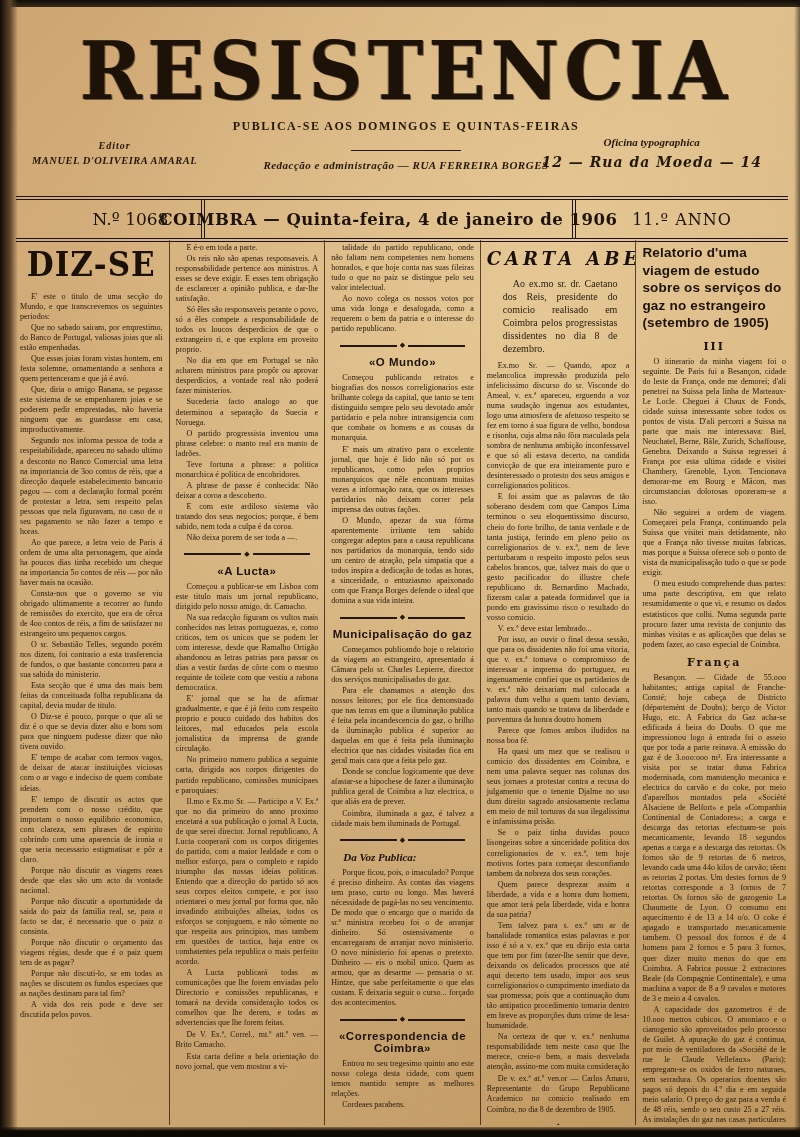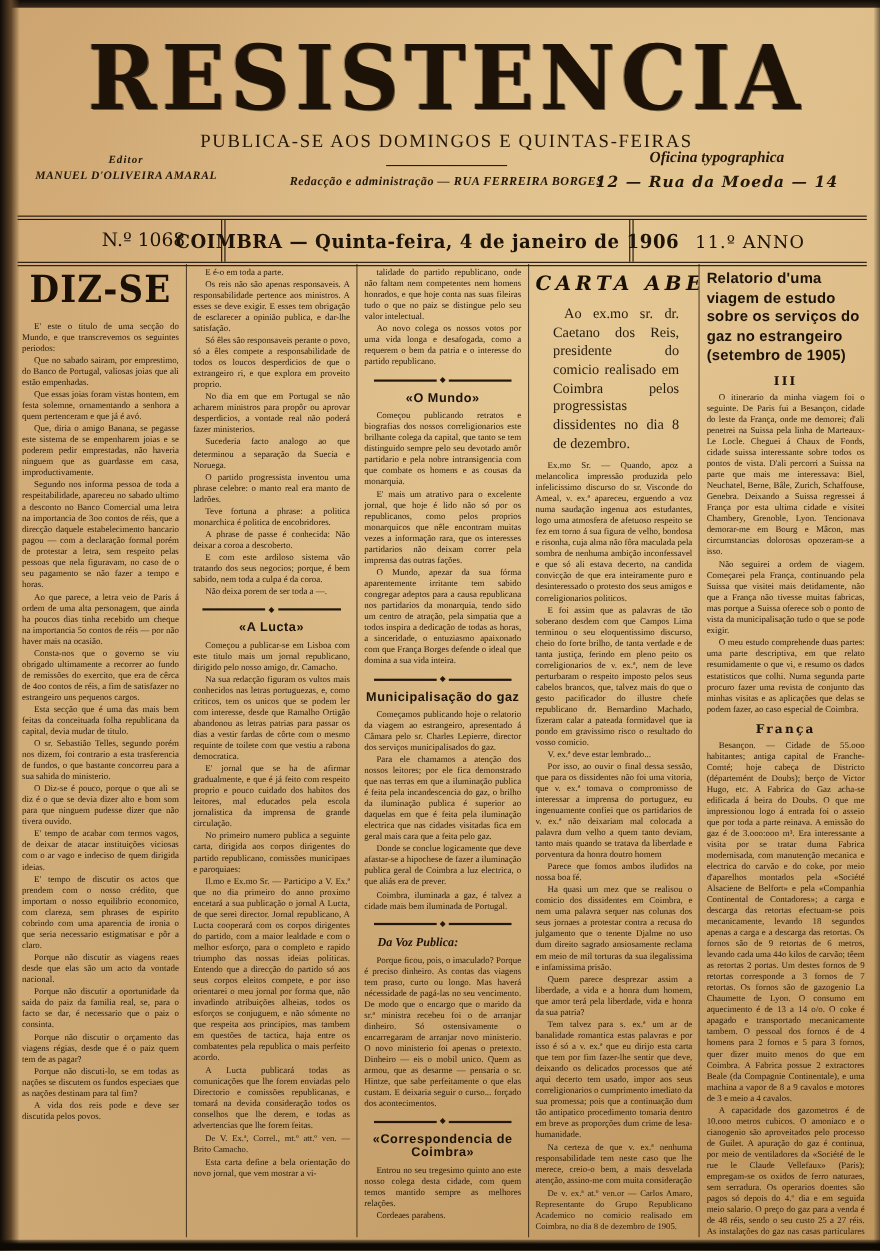--- a/index.html
+++ b/index.html
@@ -26,30 +26,30 @@
   
   .masthead{position:absolute;left:22px;right:10px;top:4px;height:178px;text-align:center;}
   .paper-title{
     font-family:"DejaVu Serif",serif;font-weight:bold;
     font-size:75px;letter-spacing:5px;line-height:1;
     color:#1c1208;margin-top:30px;
     transform:scaleY(1.08);
     text-shadow:1px 1px 0 rgba(28,18,8,0.55), -1px 0 0 rgba(28,18,8,0.35);
     white-space:nowrap;
   }
-  .pub-line{font-weight:normal;font-size:17px;letter-spacing:1.5px;color:#241809;margin-top:10px;}
+  .pub-line{font-weight:bold;font-size:12px;letter-spacing:1.5px;color:#241809;margin-top:10px;}
   .mast-row{position:absolute;left:0;right:0;top:132px;height:46px;font-style:italic;}
   .editor-block{position:absolute;left:10px;top:4px;text-align:center;color:#241809;}
   .editor-label{font-weight:bold;font-size:10px;letter-spacing:1px;}
   .editor-name{font-weight:bold;font-size:10.5px;letter-spacing:0.5px;margin-top:4px;}
   .admin-block{position:absolute;left:0;right:0;top:14px;text-align:center;}
   .admin-rule{width:110px;border-top:1.5px solid #2a1c0d;margin:0 auto 8px auto;}
   .admin-line{font-weight:bold;font-size:11px;letter-spacing:0.5px;color:#241809;}
   .office-block{position:absolute;right:28px;top:0;text-align:center;color:#241809;}
-  .office-line1{font-weight:bold;font-size:14px;}
+  .office-line1{font-weight:bold;font-size:11px;}
   .office-line2{font-weight:bold;font-size:14px;letter-spacing:1px;margin-top:6px;font-family:"DejaVu Serif",serif;}
 
   
   .date-bar{
     position:absolute;left:16px;right:12px;top:196px;height:38px;
     border-top:4px double #1d1309;border-bottom:4px double #1d1309;
     display:grid;grid-template-columns:185px 375px 1fr;align-items:center;
   }
   .date-cell{text-align:center;color:#1d1309;}
   .cell-mid{border-left:4px double #1d1309;border-right:4px double #1d1309;height:100%;display:flex;align-items:center;justify-content:center;}
@@ -64,21 +64,21 @@
     overflow:hidden;
   }
   .col{
     padding:2px 6px 0 6px;overflow:hidden;
     border-right:1px solid rgba(48,33,16,0.8);
     text-align:justify;hyphens:auto;-webkit-hyphens:auto;
   }
   .col:last-child{border-right:none;}
 
   .blk-para{font-size:8.1px;line-height:1.24;color:#241a0d;text-indent:11px;margin:1px 0 0 0;}
-  .blk-para-dedication{font-size:13px;line-height:1.3;color:#241a0d;margin:6px 12px 6px 16px;text-indent:10px;}
+  .blk-para-dedication{font-size:10px;line-height:1.3;color:#241a0d;margin:6px 12px 6px 16px;text-indent:10px;}
   .blk-para-signature{font-size:7.9px;line-height:1.28;color:#241a0d;text-indent:11px;margin:2px 0 0 0;}
   .blk-article-title{
     font-family:"DejaVu Serif",serif;font-weight:bold;font-size:31px;letter-spacing:1px;
     text-align:center;color:#1a1006;margin:4px 0 10px 0;transform:scaleY(1.1);
   }
   .blk-article-title-italic{
     font-family:"DejaVu Serif",serif;font-weight:bold;font-style:italic;font-size:18px;
     letter-spacing:4px;text-align:center;color:#1a1006;margin:6px 0 8px 0;white-space:nowrap;
   }
   .blk-article-title-sans{
@@ -135,24 +135,24 @@
   <div class="body-grid">
     <div class="col">
         <div class="blk-article-title">DIZ-SE</div>
         <div class="blk-para">E' este o titulo de uma secção do Mundo, e que transcrevemos os seguintes periodos:</div>
         <div class="blk-para">Que no sabado sairam, por emprestimo, do Banco de Portugal, valiosas joias que ali estão empenhadas.</div>
         <div class="blk-para">Que essas joias foram vistas hontem, em festa solemne, ornamentando a senhora a quem pertenceram e que já é avó.</div>
         <div class="blk-para">Que, diria o amigo Banana, se pegasse este sistema de se empenharem joias e se poderem pedir emprestadas, não haveria ninguem que as guardasse em casa, improductivamente.</div>
         <div class="blk-para">Segundo nos informa pessoa de toda a respeitabilidade, apareceu no sabado ultimo a desconto no Banco Comercial uma letra na importancia de 3oo contos de réis, que a direcção daquele estabelecimento bancario pagou — com a declaração formal porém de protestar a letra, sem respeito pelas pessoas que nela figuravam, no caso de o seu pagamento se não fazer a tempo e horas.</div>
         <div class="blk-para">Ao que parece, a letra veio de Paris á ordem de uma alta personagem, que ainda ha poucos dias tinha recebido um cheque na importancia 5o contos de réis — por não haver mais na ocasião.</div>
         <div class="blk-para">Consta-nos que o governo se viu obrigado ultimamente a recorrer ao fundo de remissões do exercito, que era de cêrca de 4oo contos de réis, a fim de satisfazer no estrangeiro uns pequenos cargos.</div>
+        <div class="blk-para">O sr. Sebastião Telles, segundo porém nos dizem, foi contrario a esta trasferencia de fundos, o que bastante concorreu para a sua sahida do ministerio.</div>
         <div class="blk-para">Esta secção que é uma das mais bem feitas da conceituada folha republicana da capital, devia mudar de titulo.</div>
-        <div class="blk-para">O sr. Sebastião Telles, segundo porém nos dizem, foi contrario a esta trasferencia de fundos, o que bastante concorreu para a sua sahida do ministerio.</div>
         <div class="blk-para">O Diz-se é pouco, porque o que ali se diz é o que se devia dizer alto e bom som para que ninguem pudesse dizer que não tivera ouvido.</div>
-        <div class="blk-para">E' tempo de acabar com termos vagos, de deixar de atacar instituições viciosas com o ar vago e indeciso de quem dirigida ideias.</div>
+        <div class="blk-para">E' tempo de acabar com termos vagos, de deixar de atacar instituições viciosas com o ar vago e indeciso de quem combate ideias.</div>
         <div class="blk-para">E' tempo de discutir os actos que prendem com o nosso crédito, que importam o nosso equilibrio economico, com clareza, sem phrases de espirito cobrindo com uma aparencia de ironia o que seria necessario estigmatisar e pôr a claro.</div>
         <div class="blk-para">Porque não discutir as viagens reaes desde que elas são um acto da vontade nacional.</div>
         <div class="blk-para">Porque não discutir a oportunidade da saida do paiz da familia real, se, para o facto se dar, é necessario que o paiz o consinta.</div>
         <div class="blk-para">Porque não discutir o orçamento das viagens régias, desde que é o paiz quem tem de as pagar?</div>
         <div class="blk-para">Porque não discuti-lo, se em todas as nações se discutem os fundos especiaes que as nações destinam para tal fim?</div>
         <div class="blk-para">A vida dos reis pode e deve ser discutida pelos povos.</div>
       </div>
     <div class="col">
         <div class="blk-para">E é-o em toda a parte.</div>
         <div class="blk-para">Os reis não são apenas responsaveis. A responsabilidade pertence aos ministros. A esses se deve exigir. E esses tem obrigação de esclarecer a opinião publica, e dar-lhe satisfação.</div>
@@ -219,20 +219,21 @@
       </div>
     <div class="col">
         <div class="blk-article-title-italic">CARTA ABERTA</div>
         <div class="blk-para-dedication">Ao ex.mo sr. dr. Caetano dos Reis, presidente do comicio realisado em Coimbra pelos progressistas dissidentes no dia 8 de dezembro.</div>
         <div class="blk-para">Ex.mo Sr. — Quando, apoz a melancolica impressão produzida pelo infelicissimo discurso do sr. Visconde do Ameal, v. ex.ª apareceu, erguendo a voz numa saudação ingenua aos estudantes, logo uma atmosfera de afetuoso respeito se fez em torno á sua figura de velho, bondosa e risonha, cuja alma não fôra maculada pela sombra de nenhuma ambição inconfessavel e que só ali estava decerto, na candida convicção de que era inteiramente puro e desinteressado o protesto dos seus amigos e correligionarios politicos.</div>
         <div class="blk-para">E foi assim que as palavras de tão soberano desdem com que Campos Lima terminou o seu eloquentissimo discurso, cheio do forte brilho, de tanta verdade e de tanta justiça, ferindo em pleno peito os correligionarios de v. ex.ª, nem de leve perturbaram o respeito imposto pelos seus cabelos brancos, que, talvez mais do que o gesto pacificador do illustre chefe republicano dr. Bernardino Machado, fizeram calar a pateada formidavel que ia pondo em gravissimo risco o resultado do vosso comicio.</div>
         <div class="blk-para">V. ex.ª deve estar lembrado...</div>
         <div class="blk-para">Por isso, ao ouvir o final dessa sessão, que para os dissidentes não foi uma vitoria, que v. ex.ª tomava o compromisso de interessar a imprensa do portuguez, eu ingenuamente confiei que os partidarios de v. ex.ª não deixariam mal colocada a palavra dum velho a quem tanto deviam, tanto mais quando se tratava da liberdade e porventura da honra doutro homem</div>
         <div class="blk-para">Parece que fomos ambos iludidos na nossa boa fé.</div>
         <div class="blk-para">Ha quasi um mez que se realisou o comicio dos dissidentes em Coimbra, e nem uma palavra sequer nas colunas dos seus jornaes a protestar contra a recusa do julgamento que o tenente Djalme no uso dum direito sagrado ansiosamente reclama em meio de mil torturas da sua ilegalissima e infamissima prisão.</div>
+        <div class="blk-para">Se o paiz tinha duvidas pouco lisongeiras sobre a sinceridade politica dos correligionarios de v. ex.ª, tem hoje motivos fortes para começar desconfiando tambem da nobreza dos seus corações.</div>
         <div class="blk-para">Quem parece desprezar assim a liberdade, a vida e a honra dum homem, que amor terá pela liberdade, vida e honra da sua patria?</div>
         <div class="blk-para">Tem talvez para s. ex.ª um ar de banalidade romantica estas palavras e por isso é só a v. ex.ª que eu dirijo esta carta que tem por fim fazer-lhe sentir que deve, deixando os delicados processos que até aqui decerto tem usado, impor aos seus correligionarios o cumprimento imediato da sua promessa; pois que a continuação dum tão antipatico procedimento tomaria dentro em breve as proporções dum crime de lesa-humanidade.</div>
         <div class="blk-para">Na certeza de que v. ex.ª nenhuma responsabilidade tem neste caso que lhe merece, creio-o bem, a mais desvelada atenção, assino-me com muita consideração</div>
         <div class="blk-para-signature">De v. ex.ª at.º ven.or — Carlos Amaro, Representante do Grupo Republicano Academico no comicio realisado em Coimbra, no dia 8 de dezembro de 1905.</div>
         <div class="blk-divider">
           <span class="dline"></span>
           <span class="dorn">◆</span>
           <span class="dline"></span>
         </div>
         <div class="blk-para">Reunem hoje as comissões municipaes republicanas para acordarem no modo de comemorar a data do passamento de José Falcão e o aniversario da revolução de 31 de Janeiro.</div>

